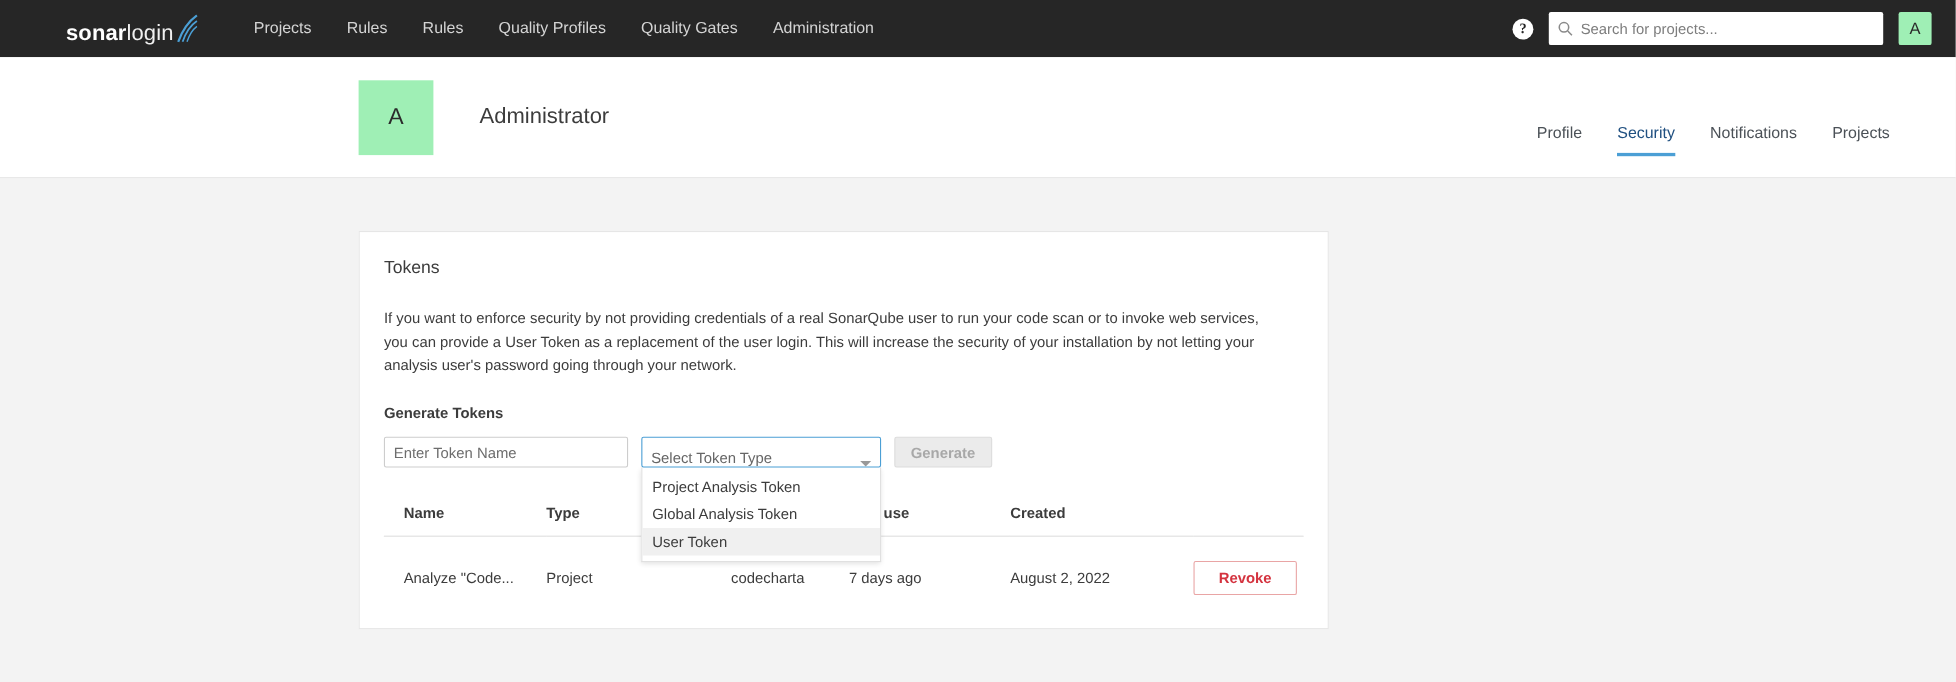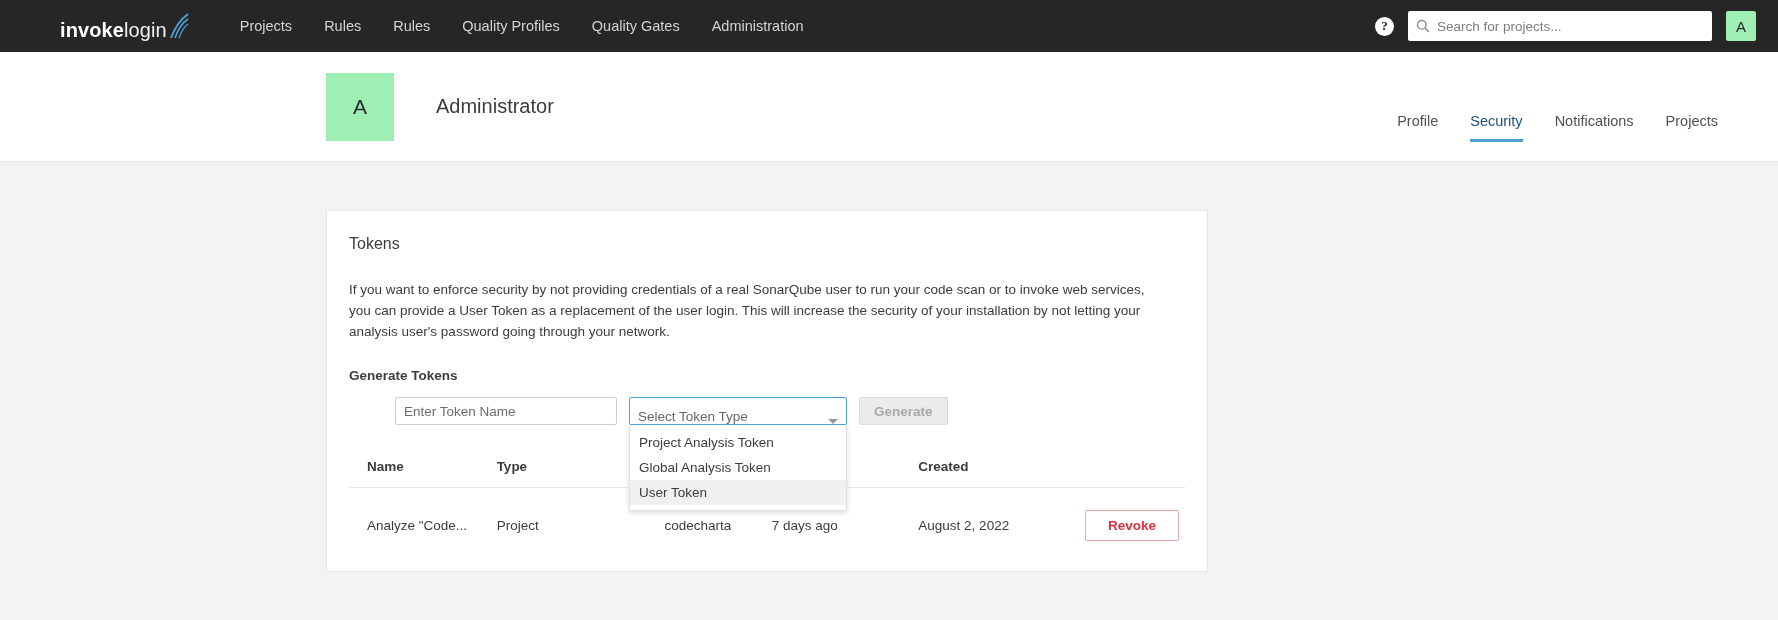--- a/index.html
+++ b/index.html
@@ -87,21 +87,21 @@
     min-height: 340px;
   }
   .card-title { font-size: 16px; color: #3c3c3c; font-weight: 400; margin-bottom: 26px; }
   .card-desc {
     font-size: 13.5px; color: #3c3c3c; line-height: 21px;
     max-width: 806px; margin-bottom: 26px;
   }
   .section-title { font-size: 13.5px; font-weight: 700; color: #3c3c3c; margin-bottom: 14px; }
 
   
-  .gen-row { display: flex; align-items: flex-start; gap: 12px; position: relative; margin-left: 46px; }
+  .gen-row { display: flex; align-items: flex-start; gap: 12px; position: relative; }
   .token-name-input {
     width: 222px; height: 28px; border: 1px solid #cdcdcd; border-radius: 2px;
     padding: 0 8px; font-size: 13.5px; color: #444; outline: 0;
     font-family: "Liberation Sans", sans-serif; background: #fff;
   }
   .token-name-input::placeholder { color: #6d6d6d; }
 
   .select-wrap { position: relative; width: 218px; }
   .select-control {
     height: 28px; border: 1px solid #4b9fd5; border-radius: 2px;
@@ -155,21 +155,21 @@
     font-family: "Liberation Sans", sans-serif;
   }
 </style>
 </head>
 <body>
 
 <div class="topbar">
 
   <div class="logo">
     <div class="logo-text">
-      <b>invoke</b><span class="light">login</span>
+      <b>sonar</b><span class="light">login</span>
     </div>
     <svg class="logo-swoosh" width="22" height="26" viewBox="0 0 22 26">
       <path d="M3 25 C7 14 13 6 20 1" stroke="#4b9fd5" stroke-width="2" fill="none"></path>
       <path d="M7 25 C10 16 14 10 20 6" stroke="#4b9fd5" stroke-width="1.6" fill="none"></path>
       <path d="M11 25 C13 19 16 14 20 11" stroke="#4b9fd5" stroke-width="1.3" fill="none"></path>
     </svg>
   </div>
 
   <div class="nav-links">
     <div class="nav-link">Projects</div>

